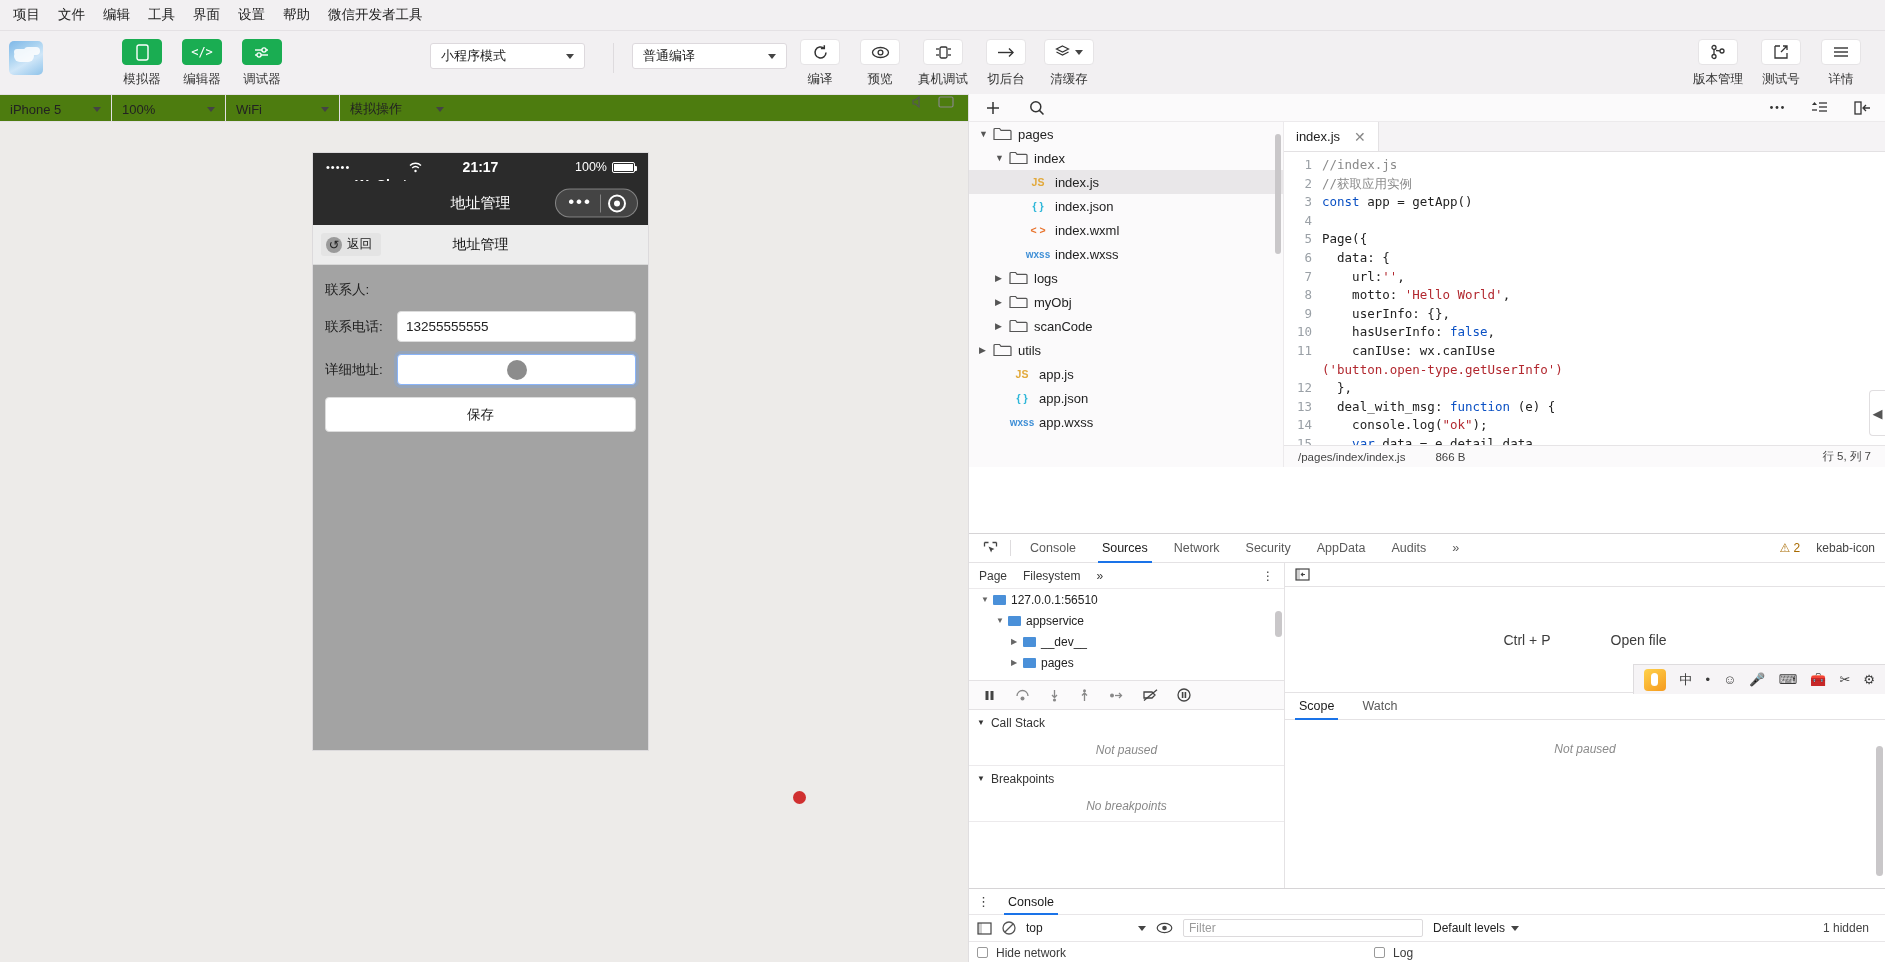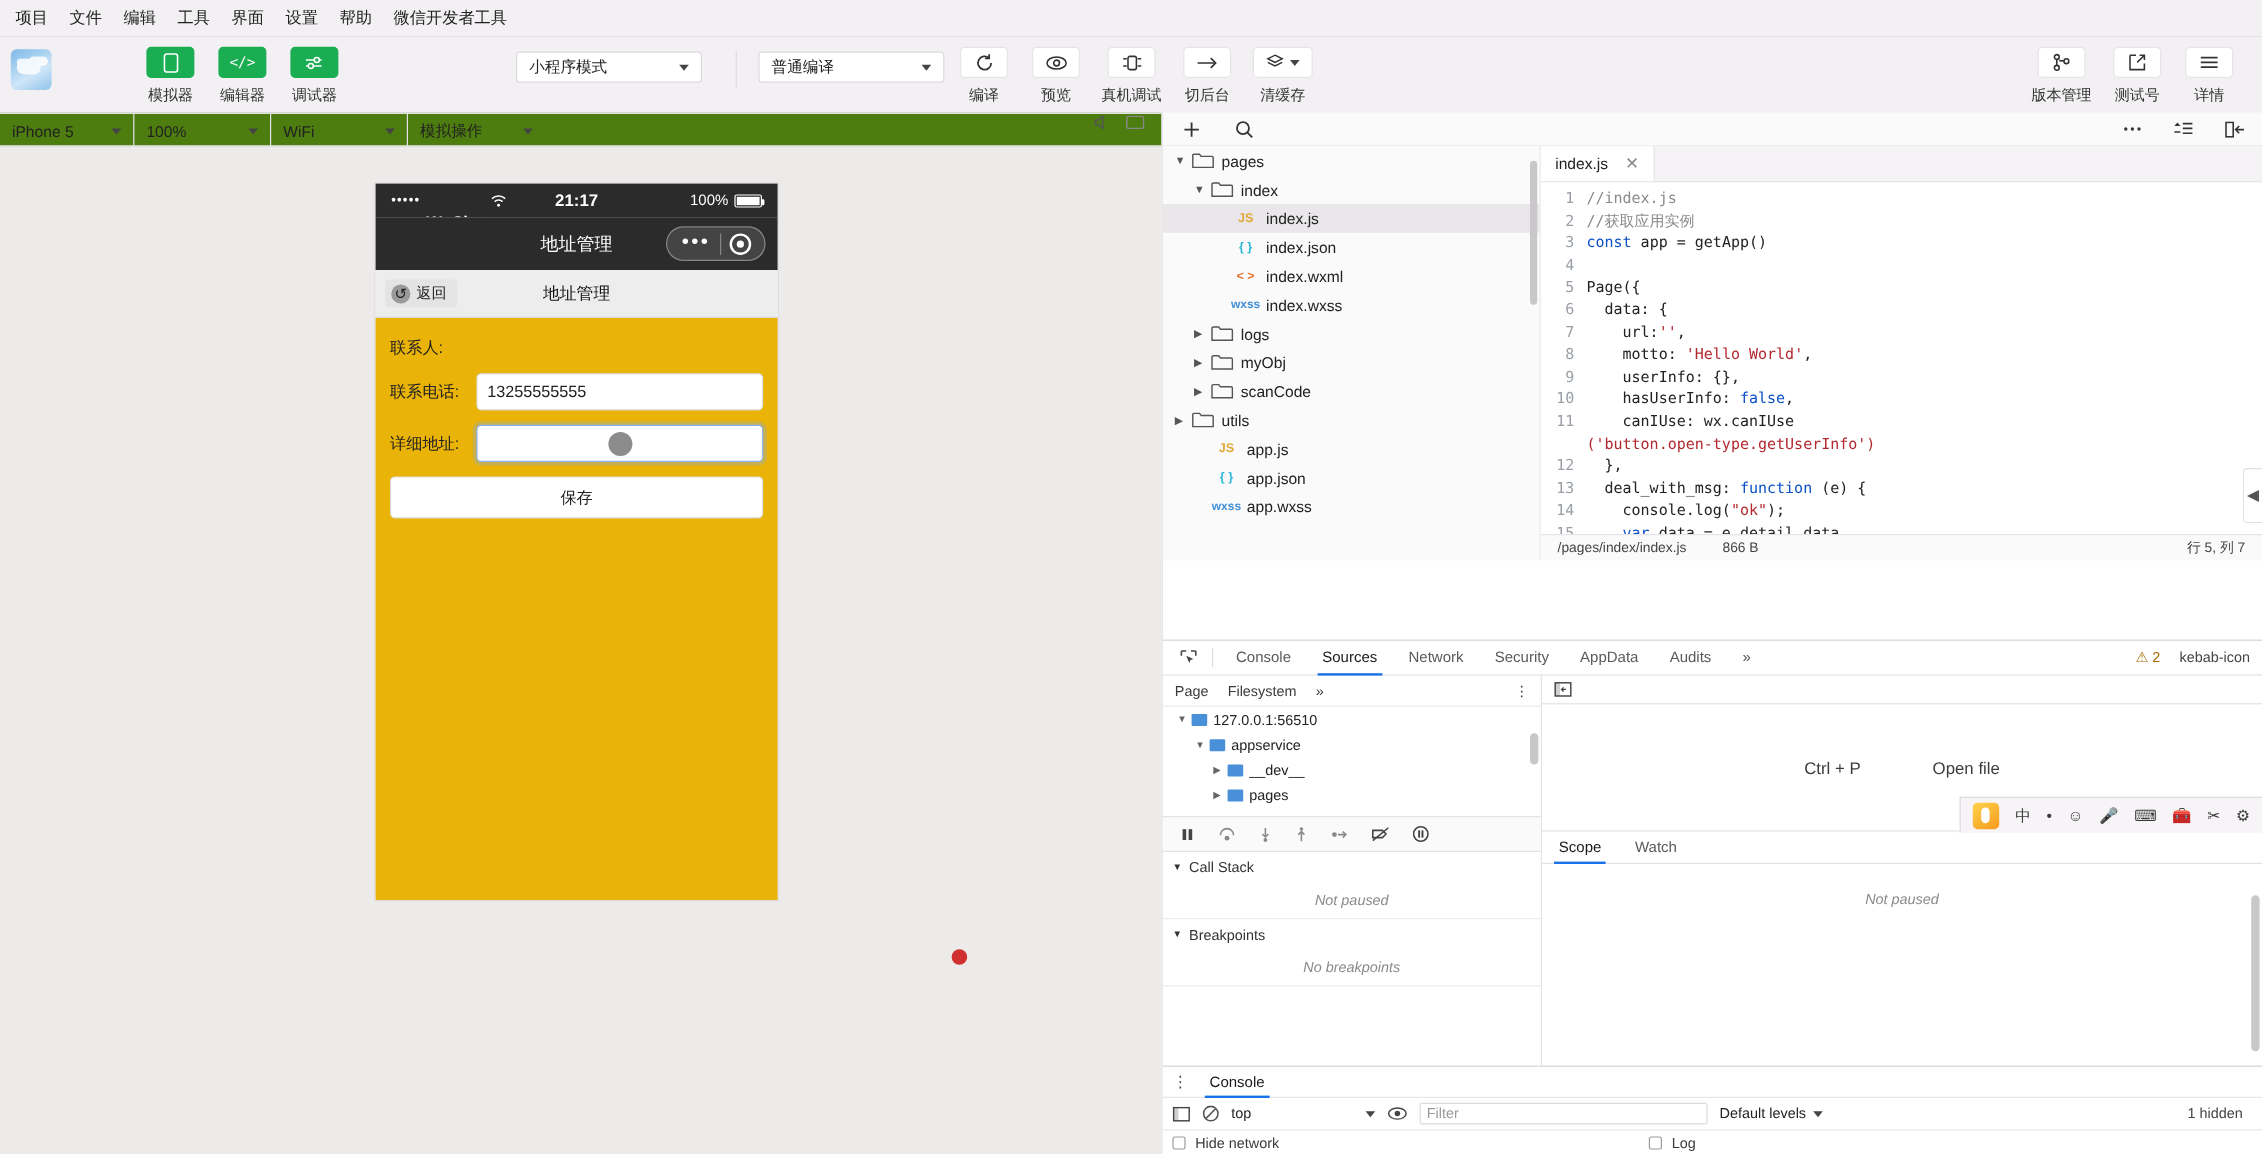--- a/index.html
+++ b/index.html
@@ -121,21 +121,21 @@
   .wxnav .back {
     display: flex; align-items: center; gap: 5px; margin-left: 8px;
     background: #e4e4e4; border-radius: 3px; padding: 3px 9px 3px 5px;
   }
   .back-ic { width: 16px; height: 16px; border-radius: 50%; background: #9a9a9a;
              color: #ededed; font-size: 11px; display: flex; align-items: center;
              justify-content: center; }
   .wxnav .back span { font-size: 12.5px; color: #222; }
   .wxnav .wt { position: absolute; left: 0; right: 0; text-align: center;
                font-size: 14px; color: #111; font-weight: 500; }
-  .page-body { background: #eab308; height: calc(100% - 112px); padding-top: 16px; }
+  .page-body { background: #a3a3a3; height: calc(100% - 112px); padding-top: 16px; }
   .frow { display: flex; align-items: center; padding: 0 12px; margin-bottom: 12px; }
   .flabel { width: 72px; font-size: 13.5px; color: #222; flex-shrink: 0; }
   .finput {
     flex: 1; height: 31px; background: #fff; border: 1px solid #dcdcdc;
     border-radius: 4px; display: flex; align-items: center; padding: 0 8px;
     font-size: 13.5px; color: #222;
   }
   .finput.focused {
     border: 1px solid #8ab4f8; box-shadow: 0 0 0 3px rgba(120,170,240,.30);
     justify-content: center;

